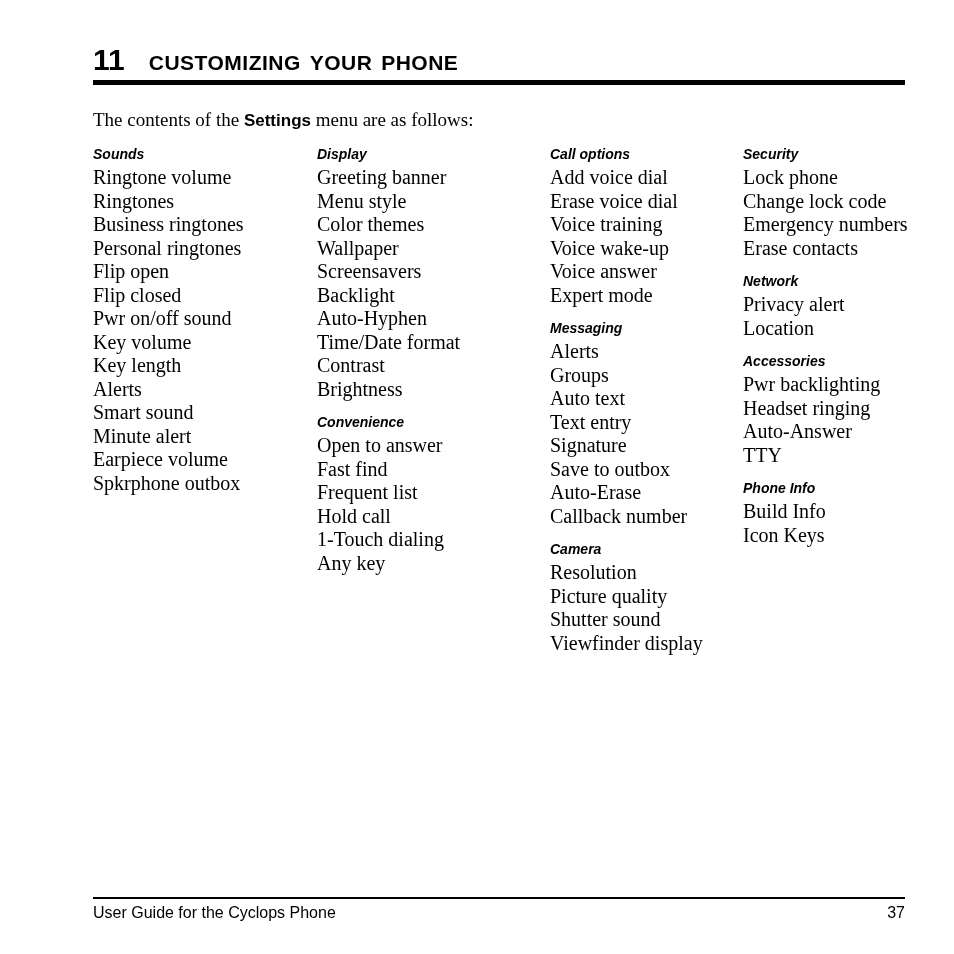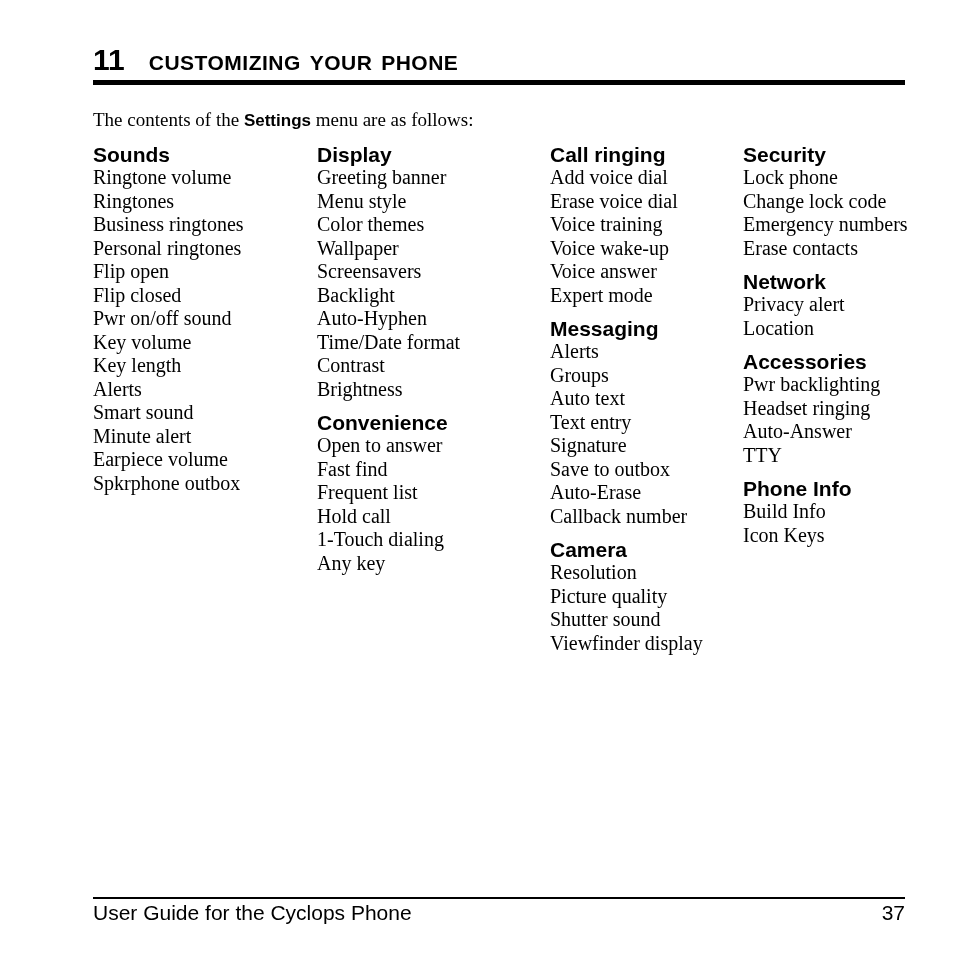--- a/index.html
+++ b/index.html
@@ -91,24 +91,25 @@
   .col-2 { left: 317px; width: 225px; }
   .col-3 { left: 550px; width: 190px; }
   .col-4 { left: 743px; width: 175px; }
 
   .group { }
   .group + .group { margin-top: 11px; }
 
   .group-title {
     font-family: "Liberation Sans", sans-serif;
     font-weight: bold;
-    font-size: 21px;
+    font-size: 14px;
     line-height: 21px;
     margin: 0 0 1px 0;
     white-space: nowrap;
+    font-style: italic;
   }
   .item {
     font-family: "Liberation Serif", serif;
     font-size: 20px;
     line-height: 23.5px;
     white-space: nowrap;
   }
 
   
   .foot-rule {
@@ -119,21 +120,21 @@
     height: 2px;
     background: #000000;
   }
   .footer {
     position: absolute;
     left: 93px;
     top: 902px;
     width: 812px;
     height: 24px;
     font-family: "Liberation Sans", sans-serif;
-    font-size: 21px;
+    font-size: 16px;
     line-height: 22px;
     display: flex;
     align-items: flex-start;
     justify-content: space-between;
   }
   .footer-title { white-space: nowrap; }
   .footer-page  { white-space: nowrap; }
 </style>
 </head>
 <body>
@@ -190,21 +191,21 @@
           <div class="item">Open to answer</div>
           <div class="item">Fast find</div>
           <div class="item">Frequent list</div>
           <div class="item">Hold call</div>
           <div class="item">1-Touch dialing</div>
           <div class="item">Any key</div>
         </div>
       </div>
     <div class="col col-3" id="col-2">
         <div class="group">
-          <div class="group-title">Call ringing</div>
+          <div class="group-title">Call options</div>
           <div class="item">Add voice dial</div>
           <div class="item">Erase voice dial</div>
           <div class="item">Voice training</div>
           <div class="item">Voice wake-up</div>
           <div class="item">Voice answer</div>
           <div class="item">Expert mode</div>
         </div>
         <div class="group">
           <div class="group-title">Messaging</div>
           <div class="item">Alerts</div>

